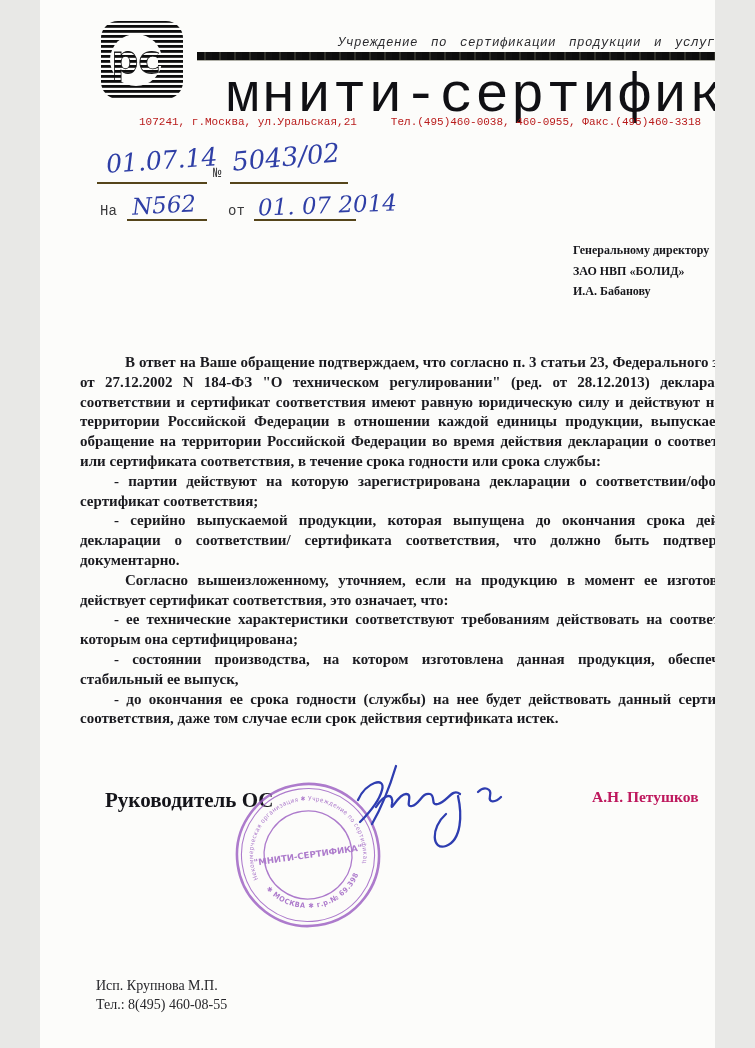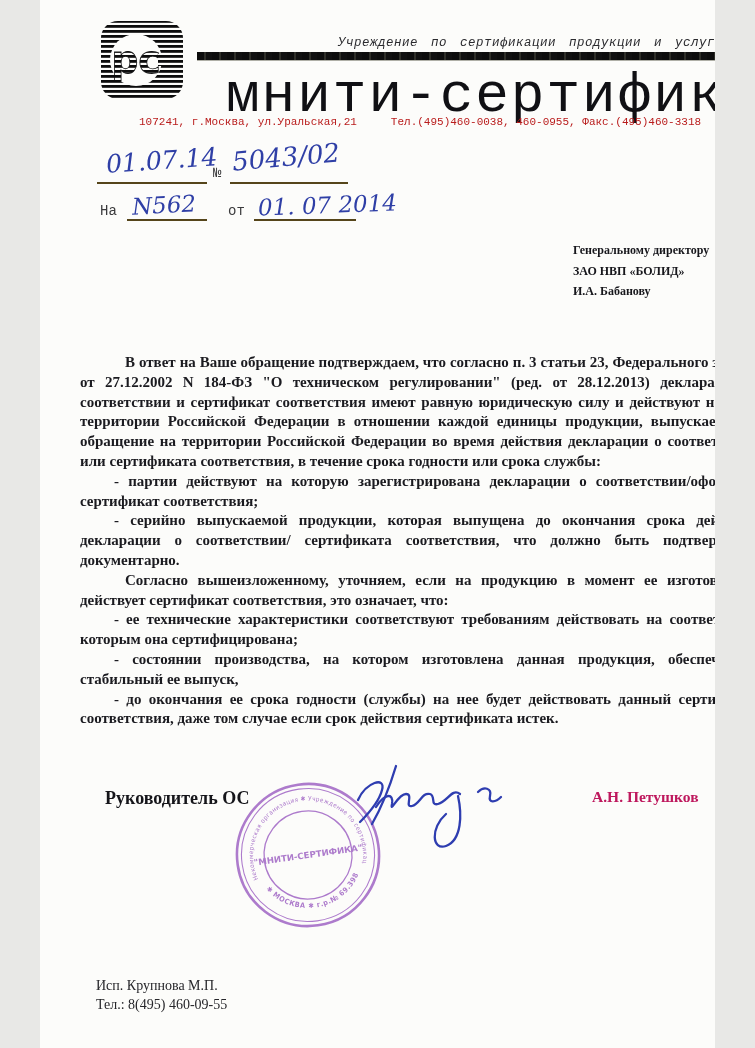--- a/index.html
+++ b/index.html
@@ -57,21 +57,21 @@
     font-size:12px;font-weight:bold;line-height:20.5px;color:#17171c;
   }
   
   .body-text{
     position:absolute;left:40px;top:353px;width:678px;
     font-size:15px;line-height:19.8px;text-align:justify;color:#1b1b20;font-weight:bold;
   }
   .body-text p{margin:0;text-indent:45px;}
   .body-text p.dash{text-indent:34px;}
   
-  .sig-role{position:absolute;left:65px;top:788px;font-size:18px;font-weight:bold;color:#15151a;}
+  .sig-role{position:absolute;left:65px;top:788px;font-size:21px;font-weight:bold;color:#15151a;}
   .sig-name{position:absolute;left:552px;top:788px;font-size:15.5px;font-weight:bold;color:#be185d;}
   .stamp{position:absolute;left:193px;top:780px;width:150px;height:150px;opacity:.82;transform:rotate(-8deg);}
   .autograph{position:absolute;left:300px;top:752px;width:170px;height:110px;}
   
   .footer{
     position:absolute;left:48px;top:977px;
     font-size:14px;line-height:18.5px;color:#26262a;margin-left:8px;
   }
 </style>
 </head>
@@ -159,16 +159,16 @@
       <path d="M 18,48 C 26,30 46,24 42,38 C 39,50 28,62 20,70"></path>
       <path d="M 56,14 C 50,34 40,58 32,72"></path>
       <path d="M 36,55 C 44,42 54,40 52,52 C 50,62 58,42 66,42 C 74,42 64,56 72,54 C 80,52 82,40 90,42 C 96,44 90,54 98,52 C 108,49 112,36 120,42"></path>
       <path d="M 118,44 C 122,62 122,88 106,94 C 92,99 90,76 106,62"></path>
       <path d="M 138,40 C 144,34 152,36 150,44 C 148,52 156,50 161,45"></path>
     </g>
   </svg>
 
   <div class="footer">
     <div>Исп. Крупнова М.П.</div>
-    <div>Тел.: 8(495) 460-09-55</div>
+    <div>Тел.: 8(495) 460-08-55</div>
   </div>
 
 </div>
 
 </body></html>

